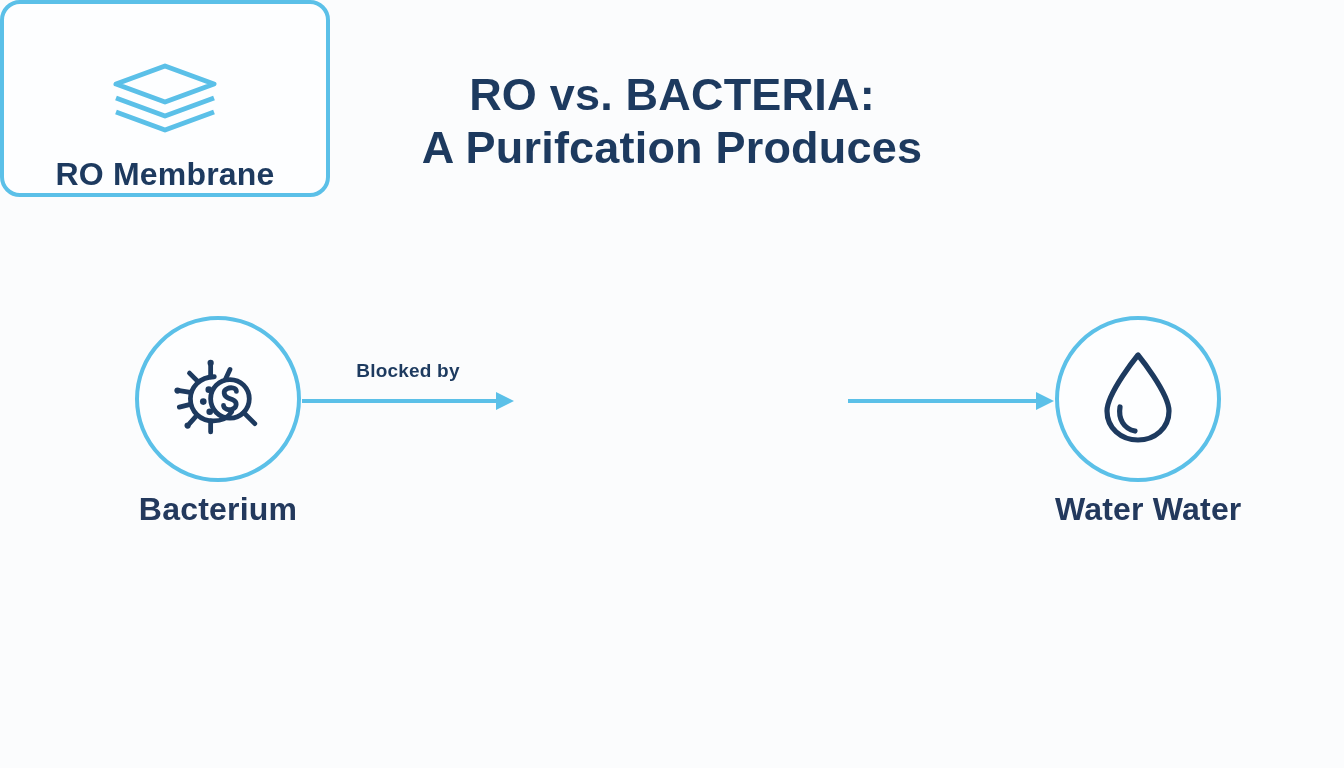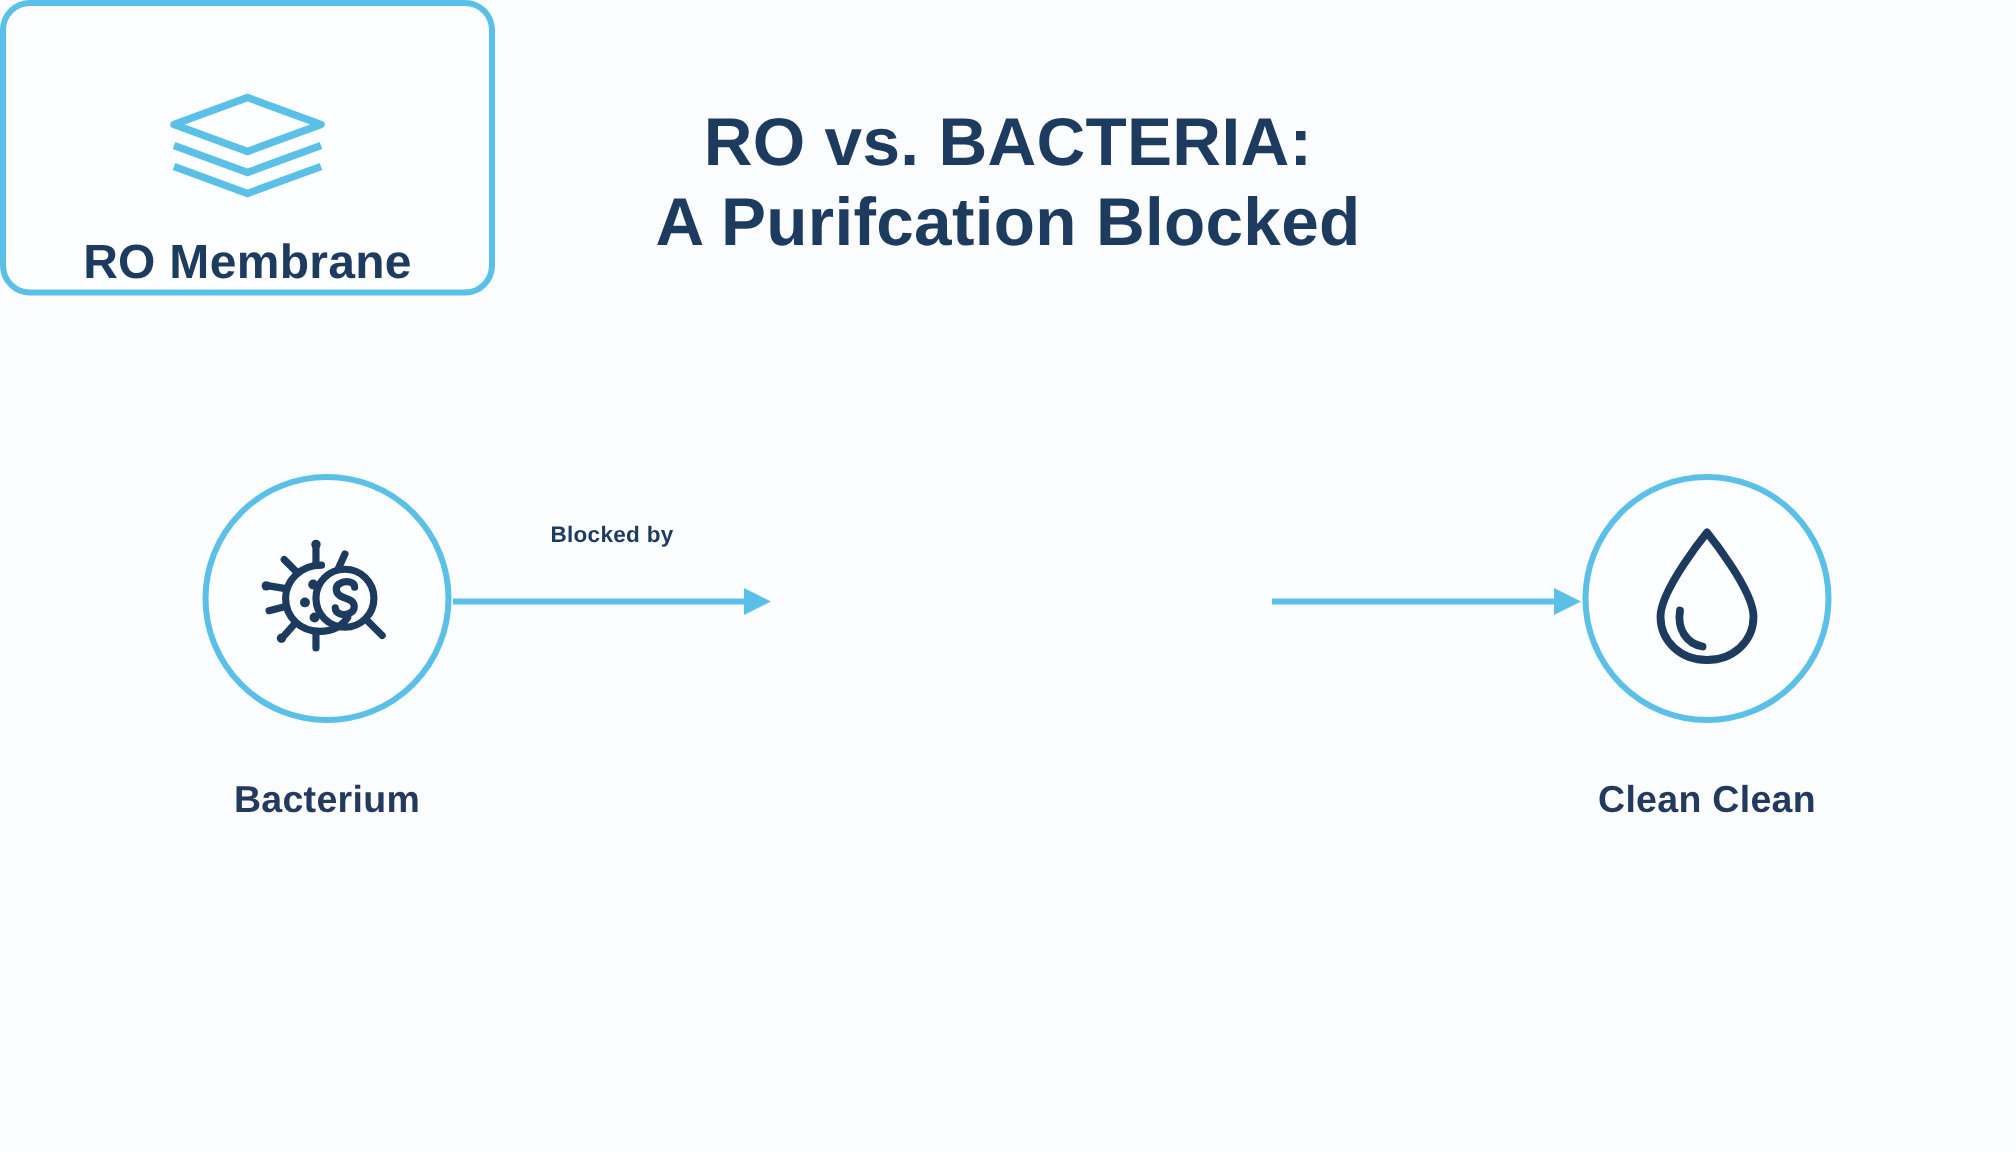--- a/index.html
+++ b/index.html
@@ -81,59 +81,58 @@
     font-weight: bold;
     letter-spacing: 0.2px;
   }
 
   
   .node-caption {
     position: absolute;
     top: 491px;
     text-align: center;
     color: #23395d;
-    font-size: 25px;
+    font-size: 32px;
     font-weight: bold;
     letter-spacing: 0.2px;
     white-space: nowrap;
-    margin-top: 28px;
   }
   #caption-bacterium { left: 135px; width: 166px; }
   #caption-clean-water { left: 1055px; width: 166px; }
 
   
   .connector {
     position: absolute;
     top: 386px;
     height: 30px;
   }
   #connector-left { left: 302px; width: 212px; }
   #connector-right { left: 848px; width: 206px; }
 
   .connector-label {
     position: absolute;
-    top: 348px;
+    top: 360px;
     text-align: center;
     color: #1d3a5f;
-    font-size: 15px;
+    font-size: 19px;
     font-weight: bold;
     letter-spacing: 0.2px;
     white-space: nowrap;
   }
   #label-blocked-by { left: 302px; width: 212px; }
   #label-produces { left: 848px; width: 206px; }
 </style>
 </head>
 <body>
 
 <div id="stage">
 
   <div id="title-block">
     <span class="title-line">RO vs. BACTERIA:</span>
-    <span class="title-line">A Purifcation Blocked</span>
+    <span class="title-line">A Purifcation Produces</span>
   </div>
 
   <div class="node circle-node" id="node-bacterium">
     <span>
       <svg width="92" height="92" viewBox="0 0 100 100" fill="none" stroke="#1d3a5f" stroke-width="5.2" stroke-linecap="round" stroke-linejoin="round">
 
         <path d="M46 28 C30 28 20 40 20 52 C20 66 31 76 45 76 C54 76 61 72 65 66"></path>
 
         <line x1="42" y1="28" x2="42" y2="15"></line>
           <circle cx="42" cy="13" r="3.4" fill="#1d3a5f" stroke="none"></circle>
@@ -187,15 +186,15 @@
   </div>
 
   <div class="node circle-node" id="node-clean-water">
     <span>
       <svg width="80" height="96" viewBox="0 0 80 96" fill="none" stroke="#1d3a5f" stroke-width="5.2" stroke-linecap="round" stroke-linejoin="round">
         <path d="M40 6 C40 6 9 44 9 62 C9 79 23 91 40 91 C57 91 71 79 71 62 C71 44 40 6 40 6 Z"></path>
         <path d="M22 58 C20 70 26 80 37 82"></path>
       </svg>
     </span>
   </div>
-  <div class="node-caption" id="caption-clean-water">Clean Clean</div>
+  <div class="node-caption" id="caption-clean-water">Water Water</div>
 
 </div>
 
 </body></html>

